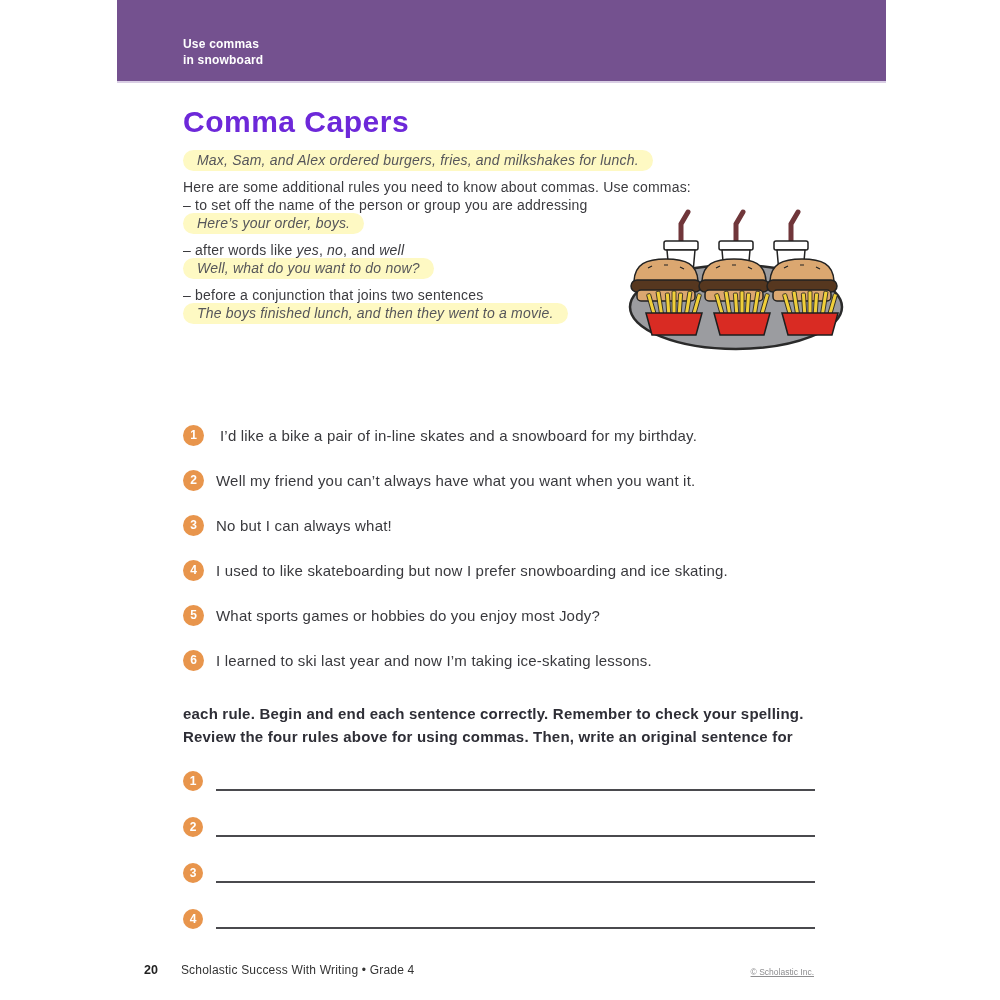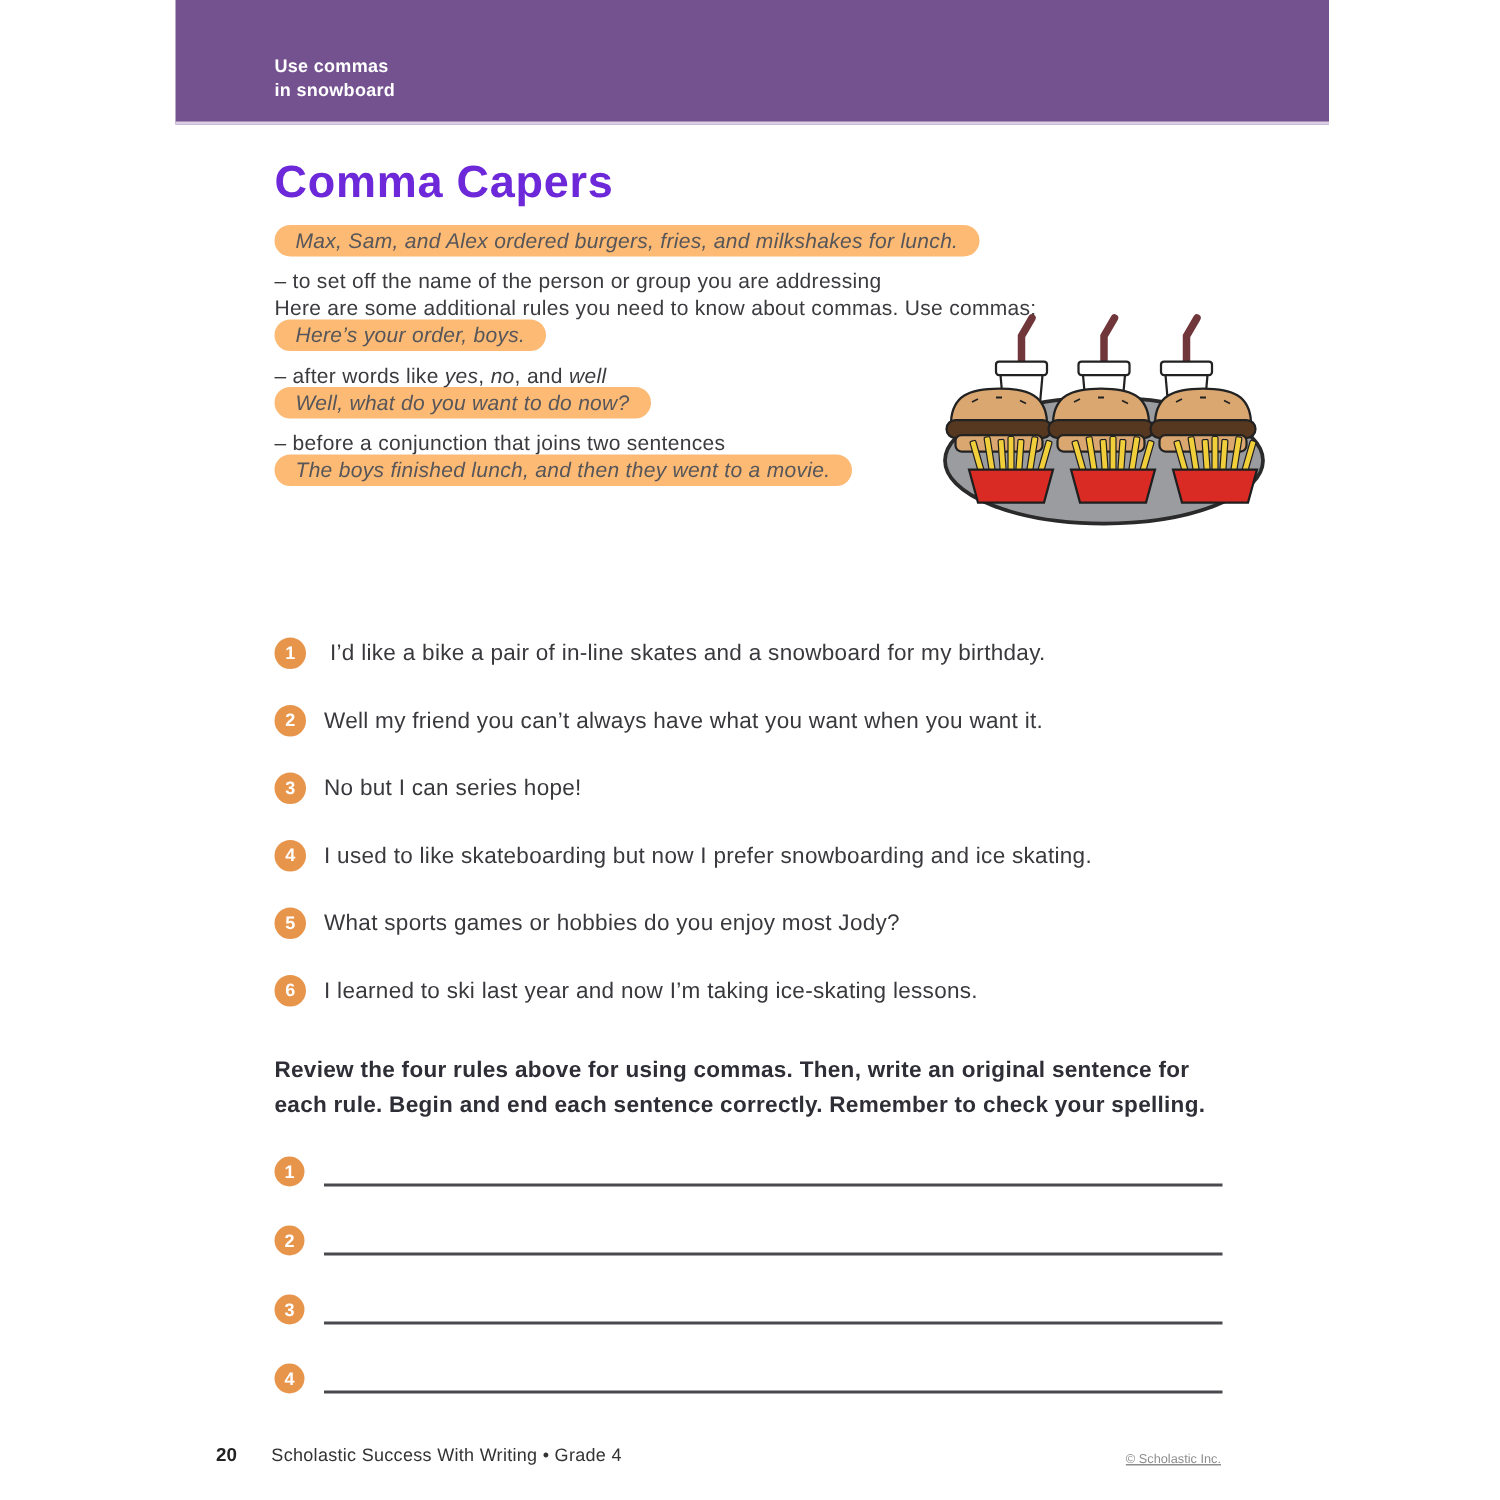--- a/index.html
+++ b/index.html
@@ -18,21 +18,21 @@
   }
   
   .title{
     position:absolute;left:183px;top:105px;margin:0;
     font-size:30px;font-weight:bold;color:#6d28d9;letter-spacing:.5px;
   }
   
   .intro{position:absolute;left:183px;top:151px;width:648px;font-size:14px;}
   .intro p{margin:0;line-height:18px;letter-spacing:.2px;}
   .pill{
-    display:table;background:#fdba74;border-radius:12px;margin:-1px 0 7px;
+    display:table;background:#fef9c3;border-radius:12px;margin:-1px 0 7px;
     padding:2px 14px 3px;font-style:italic;color:#56565a;font-size:14px;
     line-height:16px;letter-spacing:.2px;
   }
   
   .illus{position:absolute;left:626px;top:203px;width:220px;height:152px;}
   
   .directions{position:absolute;left:183px;top:362px;font-size:15px;font-weight:bold;color:#2e2e36;line-height:23px;letter-spacing:.2px;}
   .review{position:absolute;left:183px;top:702px;font-size:15px;font-weight:bold;color:#2e2e36;line-height:23px;letter-spacing:.2px;}
   .caret-icon{vertical-align:-2px;margin:0 2px;}
   
@@ -65,22 +65,22 @@
     <div class="banner-text">
       <div>Use commas</div>
       <div>in snowboard</div>
     </div>
   </div>
 
   <h1 class="title">Comma Capers</h1>
 
   <div class="intro">
     <div class="pill">Max, Sam, and Alex ordered burgers, fries, and milkshakes for lunch.</div>
+    <p>Here are some additional rules you need to know about commas. Use commas:</p>
     <p>– to set off the name of the person or group you are addressing</p>
-    <p>Here are some additional rules you need to know about commas. Use commas:</p>
     <div class="pill">Here’s your order, boys.</div>
     <p><span>– after words like </span><i>yes</i><span>, </span><i>no</i><span>, and </span><i>well</i></p>
     <div class="pill">Well, what do you want to do now?</div>
     <p>– before a conjunction that joins two sentences</p>
     <div class="pill">The boys finished lunch, and then they went to a movie.</div>
   </div>
 
   <svg class="illus" viewBox="0 0 220 152">
     <defs>
       <g id="cup">
@@ -123,39 +123,39 @@
     <div class="item">
       <span class="num">1</span>
       <span class="itxt">I’d like a bike a pair of in-line skates and a snowboard for my birthday.</span>
     </div>
     <div class="item">
       <span class="num">2</span>
       <span class="itxt">Well my friend you can’t always have what you want when you want it.</span>
     </div>
     <div class="item">
       <span class="num">3</span>
-      <span class="itxt">No but I can series hope!</span>
+      <span class="itxt">No but I can always what!</span>
     </div>
     <div class="item">
       <span class="num">4</span>
       <span class="itxt">I used to like skateboarding but now I prefer snowboarding and ice skating.</span>
     </div>
     <div class="item">
       <span class="num">5</span>
       <span class="itxt">What sports games or hobbies do you enjoy most Jody?</span>
     </div>
     <div class="item">
       <span class="num">6</span>
       <span class="itxt">I learned to ski last year and now I’m taking ice-skating lessons.</span>
     </div>
   </div>
 
   <div class="review">
+    <div>each rule. Begin and end each sentence correctly. Remember to check your spelling.</div>
     <div>Review the four rules above for using commas. Then, write an original sentence for</div>
-    <div>each rule. Begin and end each sentence correctly. Remember to check your spelling.</div>
   </div>
 
   <div class="wlines">
     <div class="wrow">
       <span class="num">1</span>
       <span class="wline"></span>
     </div>
     <div class="wrow">
       <span class="num">2</span>
       <span class="wline"></span>

